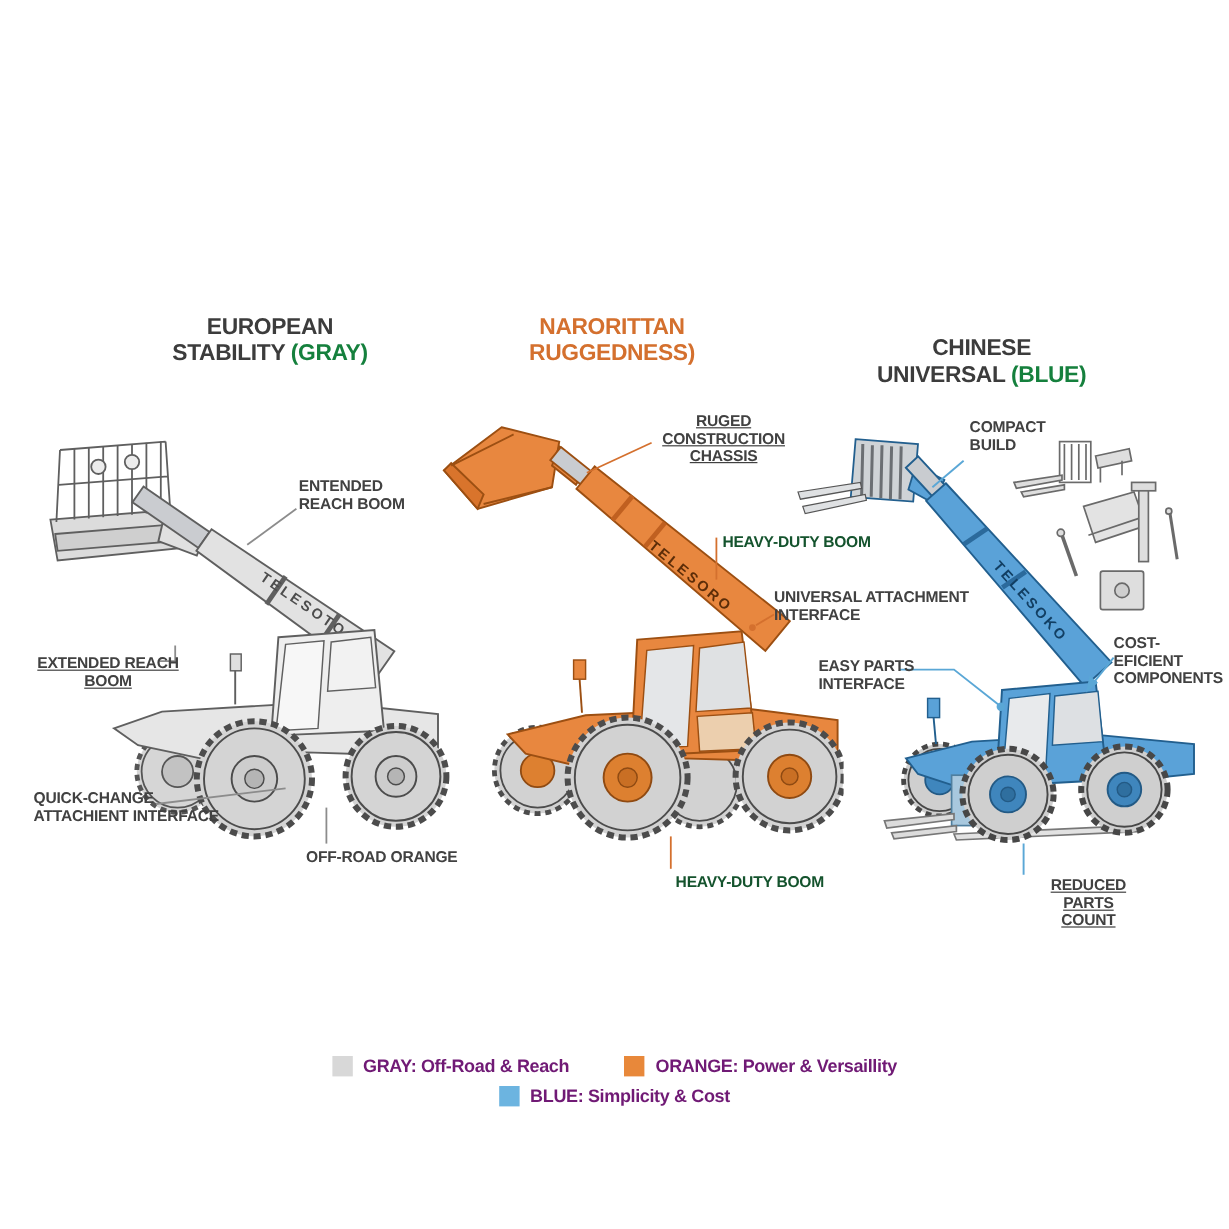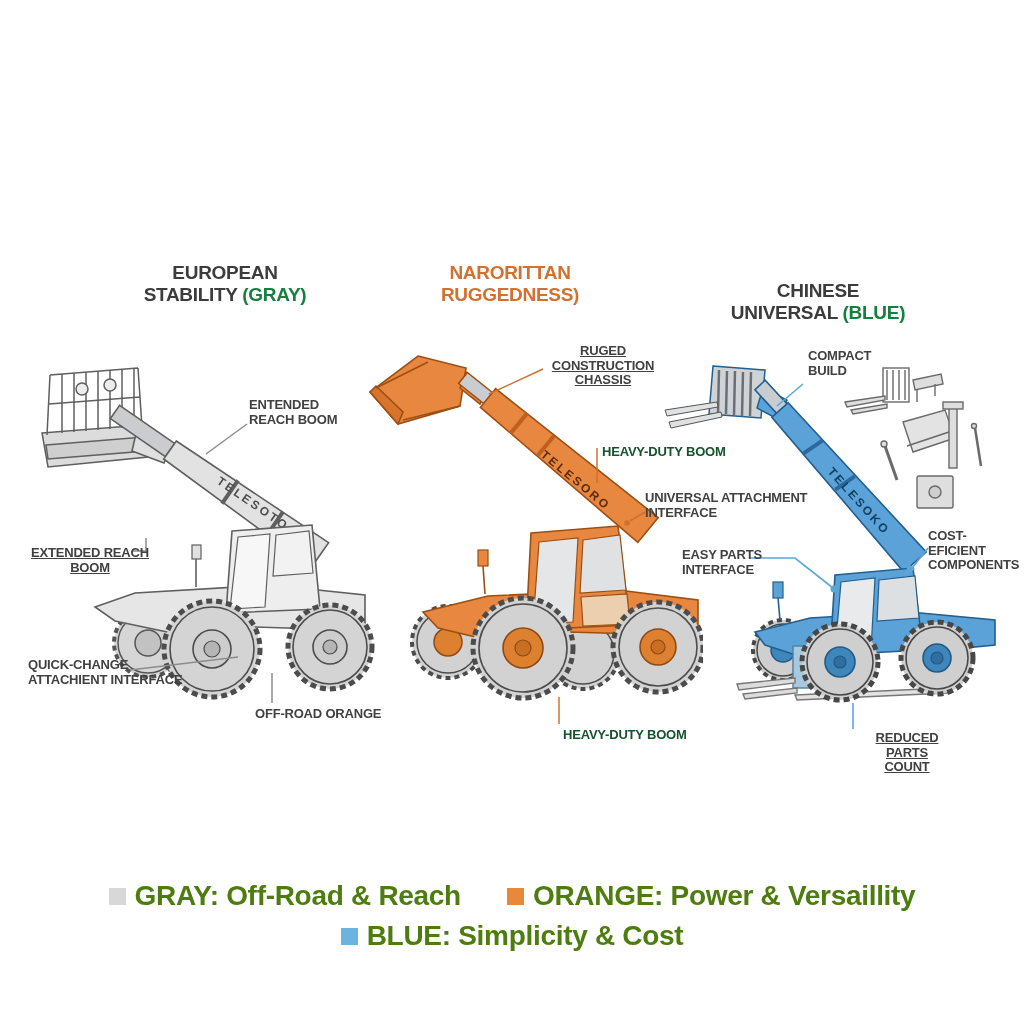--- a/index.html
+++ b/index.html
@@ -23,21 +23,21 @@
   }
   .callout.orange{color:#14532d;}
   .callout.center{text-align:center;text-decoration:underline;}
   .machine{position:absolute;}
   #leaders{position:absolute;left:0;top:0;pointer-events:none;}
   .legend{
     position:absolute;left:0;right:0;top:880px;
     display:flex;flex-direction:column;align-items:center;gap:8px;
   }
   .legend-row{display:flex;gap:46px;}
-  .legend-item{display:flex;align-items:center;gap:9px;font-size:28px;font-weight:600;letter-spacing:-0.3px;color:#4d7c0f;justify-content:center;}
+  .legend-item{display:flex;align-items:center;gap:9px;font-size:15px;font-weight:600;letter-spacing:-0.3px;color:#701a75;justify-content:center;}
   .swatch{width:17px;height:17px;display:inline-block;}
   .swatch.gray{background:#d8d8d8;}
   .swatch.orange{background:#e8883a;}
   .swatch.blue{background:#6cb4e0;}
   svg text.brand{font-family:"Liberation Sans",sans-serif;font-weight:700;}
 </style>
 </head>
 <body>
 
 <div id="canvas">

